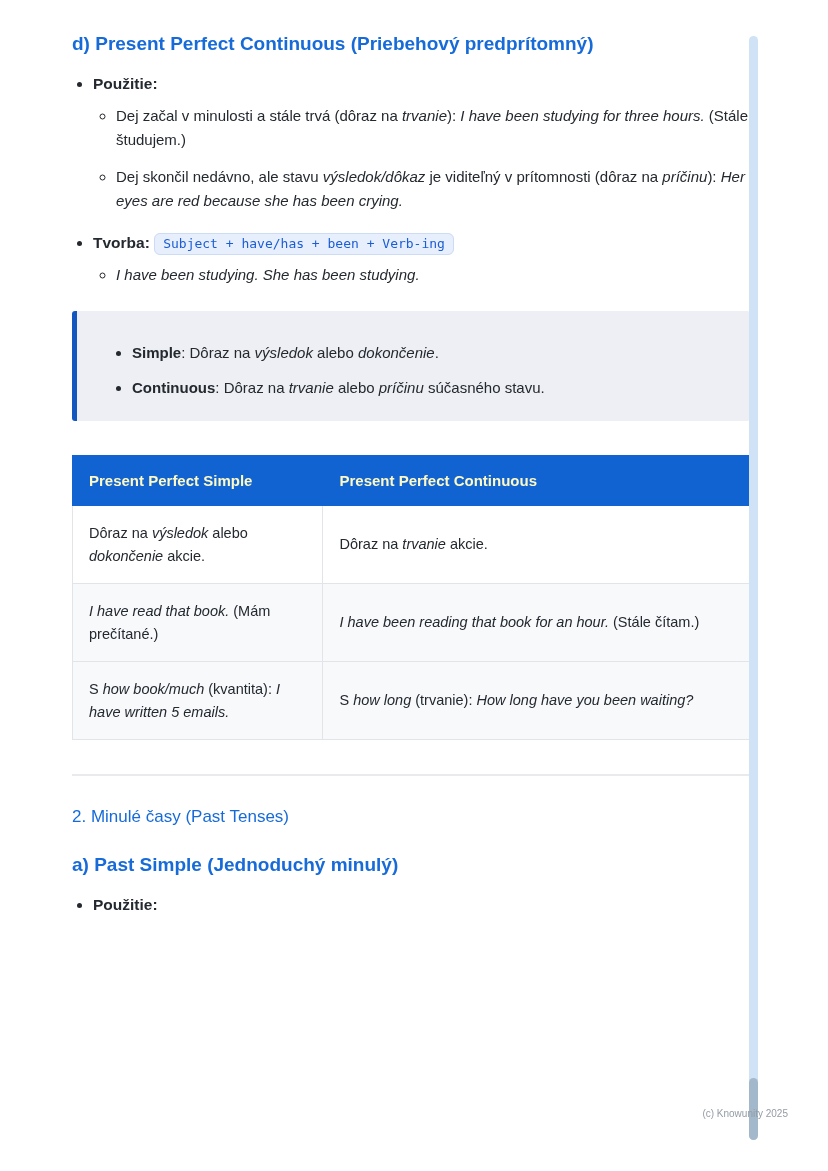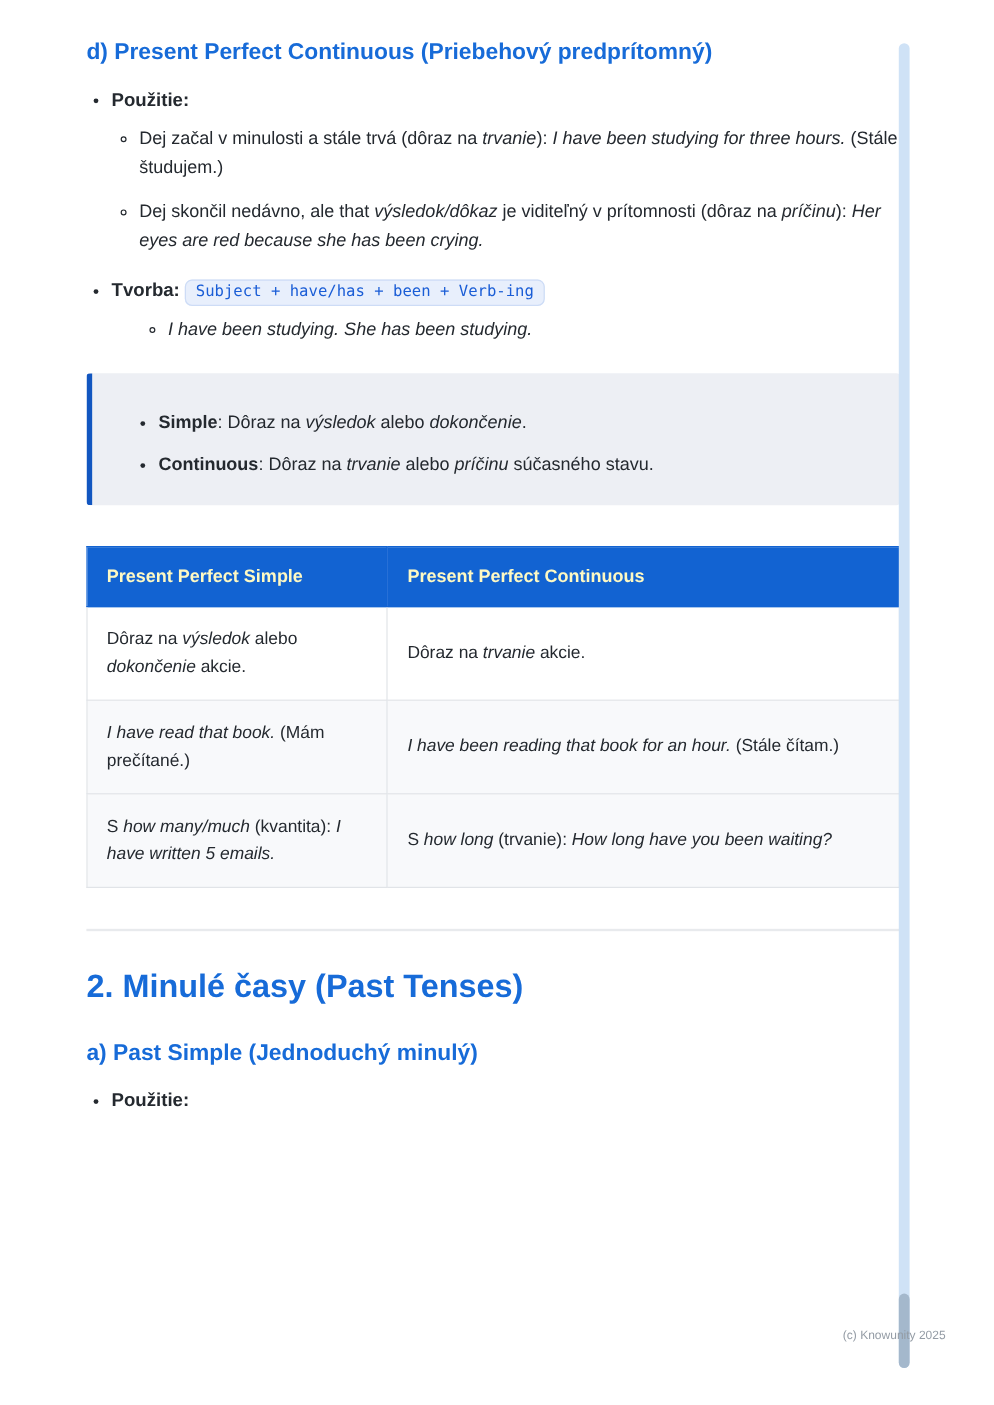--- a/index.html
+++ b/index.html
@@ -22,28 +22,28 @@
     width: 828px; height: 1171px;
     background: #ffffff;
     font-family: "Liberation Sans", "DejaVu Sans", sans-serif;
     color: var(--text);
     position: relative;
     overflow: hidden;
   }
   .content { position: absolute; left: 72px; top: 32px; width: 678px; }
 
   .h-sub { color: var(--heading-blue); font-size: 19px; font-weight: 700; margin: 0 0 16px 0; line-height: 1.25; }
-  .h-main { color: var(--heading-blue); font-size: 27px; font-weight: 700; margin: 0 0 26px 0; line-height: 1.25; }
+  .h-main { color: var(--heading-blue); font-size: 17px; font-weight: 400; margin: 0 0 26px 0; line-height: 1.25; }
 
   ul.top-list { margin: 0; padding-left: 21px; }
   ul.top-list > li { font-size: 15.5px; font-weight: 700; margin-bottom: 18px; line-height: 1.5; }
   ul.sub-list { padding-left: 23px; margin-top: 9px; margin-bottom: 0; }
   ul.sub-list > li { font-weight: 400; font-size: 15px; line-height: 1.58; margin-bottom: 14px; }
   ul.sub-list.circle { list-style: circle; }
-  ul.sub-list.circle > li { margin-bottom: 6px; margin-left: 24px; }
+  ul.sub-list.circle > li { margin-bottom: 6px; }
 
   .chip {
     font-family: "DejaVu Sans Mono", "Liberation Mono", monospace;
     font-size: 13px; font-weight: 500;
     background: var(--code-bg); color: var(--code-text);
     border: 1px solid #cddcf6; border-radius: 6px;
     padding: 2px 8px 3px 8px;
     white-space: nowrap;
   }
 
@@ -106,21 +106,21 @@
 
 <div class="content">
 
   <h2 class="h-sub">d) Present Perfect Continuous (Priebehový predprítomný)</h2>
 
   <ul class="top-list">
     <li>
       <strong>Použitie:</strong>
       <ul class="sub-list">
         <li><span>Dej začal v minulosti a stále trvá (dôraz na </span><em>trvanie</em><span>): </span><em>I have been studying for three hours.</em><span> (Stále študujem.)</span></li>
-        <li><span>Dej skončil nedávno, ale that </span><em>výsledok/dôkaz</em><span> je viditeľný v prítomnosti (dôraz na </span><em>príčinu</em><span>): </span><em>Her eyes are red because she has been crying.</em></li>
+        <li><span>Dej skončil nedávno, ale stavu </span><em>výsledok/dôkaz</em><span> je viditeľný v prítomnosti (dôraz na </span><em>príčinu</em><span>): </span><em>Her eyes are red because she has been crying.</em></li>
       </ul>
     </li>
     <li>
       <strong>Tvorba:</strong>
       <code class="chip">Subject + have/has + been + Verb-ing</code>
       <ul class="sub-list circle">
         <li><em>I have been studying. She has been studying.</em></li>
       </ul>
     </li>
   </ul>
@@ -142,21 +142,21 @@
     <tbody>
       <tr>
         <td><span>Dôraz na </span><em>výsledok</em><span> alebo </span><em>dokončenie</em><span> akcie.</span></td>
         <td><span>Dôraz na </span><em>trvanie</em><span> akcie.</span></td>
       </tr>
       <tr>
         <td><em>I have read that book.</em><span> (Mám prečítané.)</span></td>
         <td><em>I have been reading that book for an hour.</em><span> (Stále čítam.)</span></td>
       </tr>
       <tr>
-        <td><span>S </span><em>how many/much</em><span> (kvantita): </span><em>I have written 5 emails.</em></td>
+        <td><span>S </span><em>how book/much</em><span> (kvantita): </span><em>I have written 5 emails.</em></td>
         <td><span>S </span><em>how long</em><span> (trvanie): </span><em>How long have you been waiting?</em></td>
       </tr>
     </tbody>
   </table>
 
   <hr class="divider">
 
   <h1 class="h-main">2. Minulé časy (Past Tenses)</h1>
 
   <h2 class="h-sub">a) Past Simple (Jednoduchý minulý)</h2>

